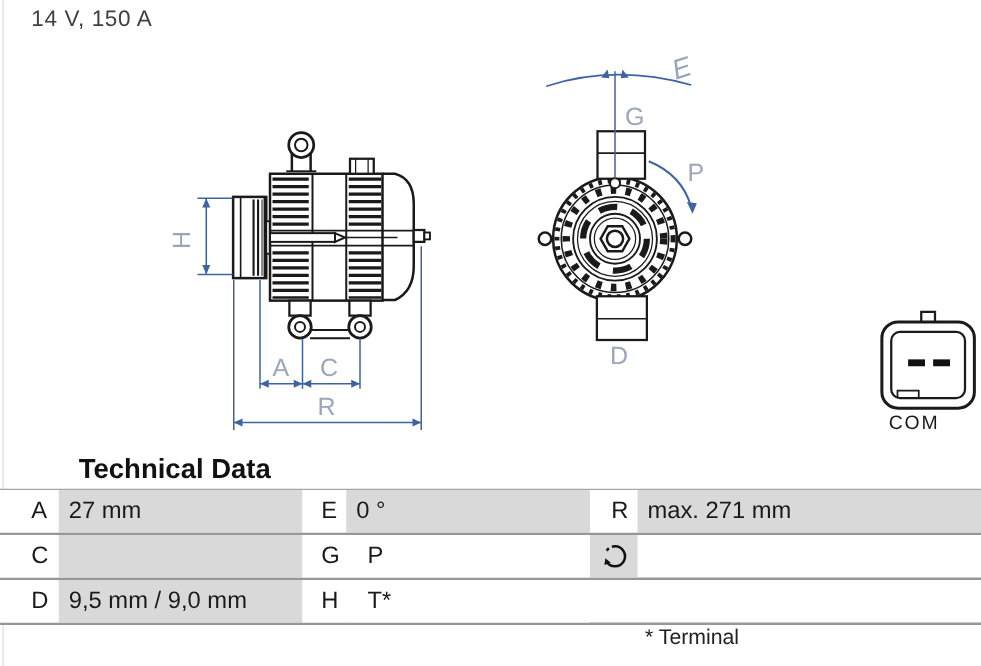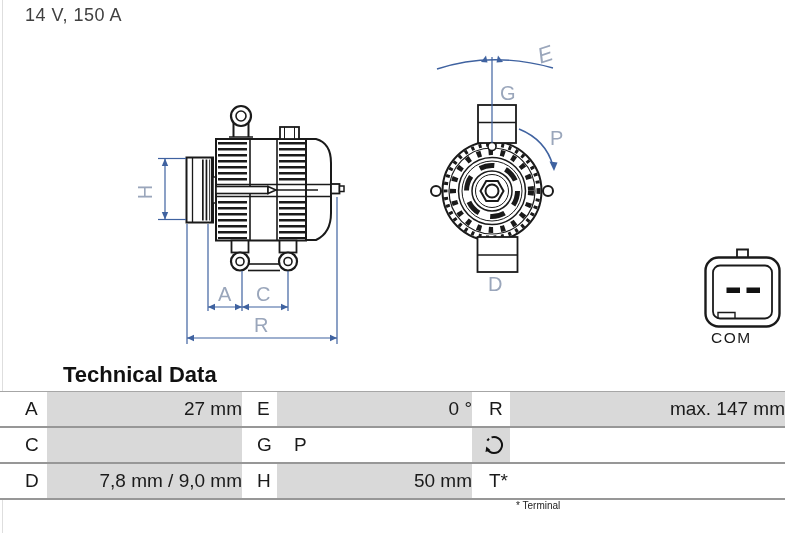--- a/index.html
+++ b/index.html
@@ -20,24 +20,24 @@
   }
   .t-row{
     display:grid;grid-template-columns:47px 195px 35px 195px 38px 275px;height:34px;
   }
   .t-row + .t-row{border-top:2px solid #979797;}
   .cell{display:flex;align-items:center;font-size:19px;color:#1a1a1a;}
   .key{background:#ffffff;}
   .k1{padding-left:25px;}
   .k2{padding-left:15px;}
   .k3{padding-left:17px;}
-  .val{background:#d9d9d9;padding-left:8px;justify-content:flex-end;}
+  .val{background:#d9d9d9;padding-left:8px;}
   .rot-icon{margin-right:4px;display:block;}
   .footnote{
-    position:absolute;left:516px;top:500px;font-size:10px;color:#222;
+    position:absolute;left:516px;top:500px;font-size:17px;color:#222;
   }
   text{stroke:none;}
   .dimtext{fill:#9aa6bb;font-family:"Liberation Sans",sans-serif;}
 </style>
 </head>
 <body>
 
 <div class="page">
   <div class="page-edge"></div>
 
@@ -185,21 +185,21 @@
       <div class="cell key k2">
           <span>E</span>
         </div>
       <div class="cell val">
           <span>0 °</span>
         </div>
       <div class="cell key k3">
           <span>R</span>
         </div>
       <div class="cell val">
-          <span>max. 147 mm</span>
+          <span>max. 271 mm</span>
         </div>
     </div>
     <div class="t-row">
       <div class="cell key k1">
           <span>C</span>
         </div>
       <div class="cell val">
           <span></span>
         </div>
       <div class="cell key k2">
@@ -215,28 +215,25 @@
           <polygon points="3.5,19 4.3,13.6 8.6,17.2" fill="#111" stroke="none"></polygon>
         </svg>
         <span></span>
       </div>
     </div>
     <div class="t-row">
       <div class="cell key k1">
           <span>D</span>
         </div>
       <div class="cell val">
-          <span>7,8 mm / 9,0 mm</span>
+          <span>9,5 mm / 9,0 mm</span>
         </div>
       <div class="cell key k2">
           <span>H</span>
         </div>
-      <div class="cell val">
-          <span>50 mm</span>
-        </div>
       <div class="cell key k3">
           <span>T*</span>
         </div>
     </div>
   </div>
 
   <div class="footnote">* Terminal</div>
 </div>
 
 </body></html>

